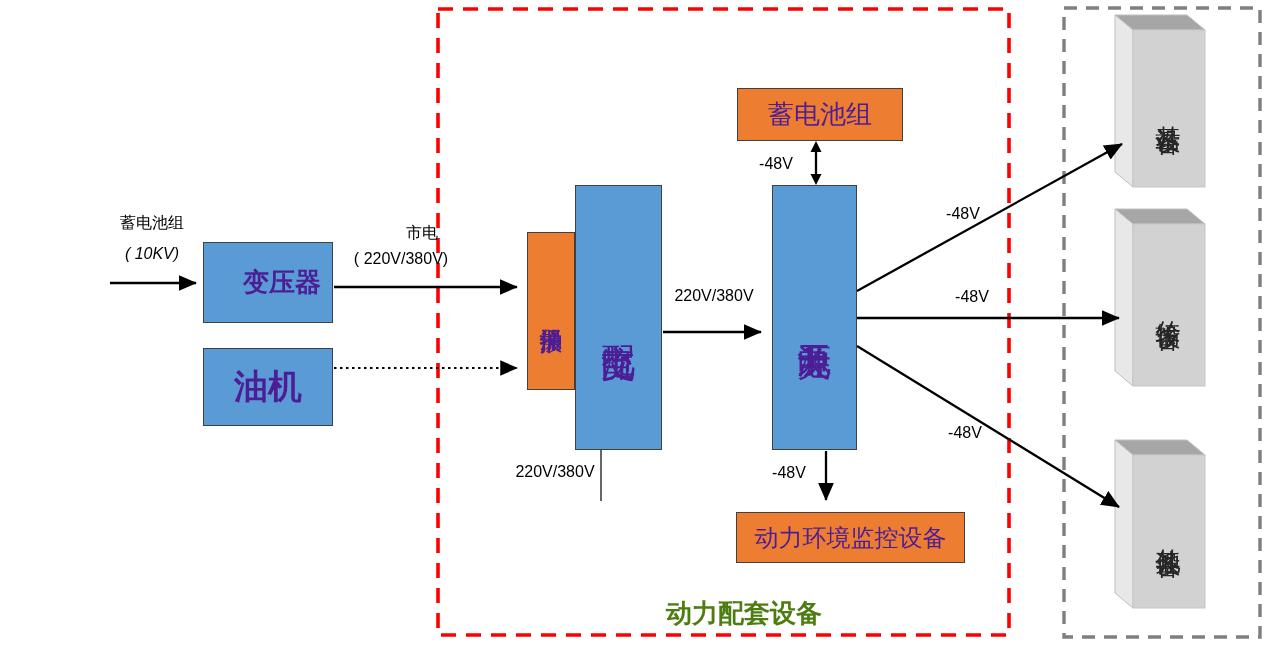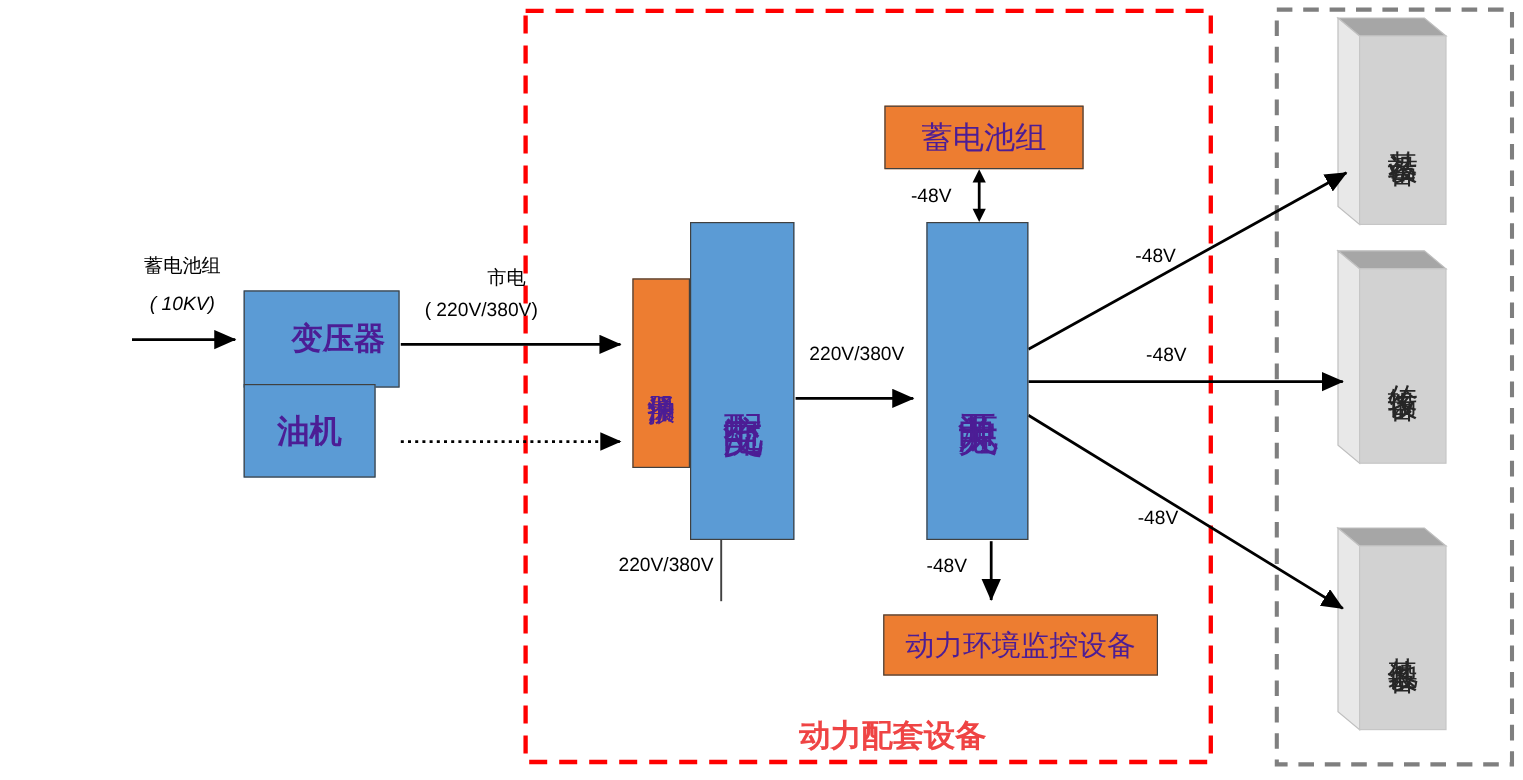--- a/index.html
+++ b/index.html
@@ -9,21 +9,21 @@
   .box{position:absolute;display:flex;align-items:center;justify-content:center;
        border:1.6px solid #404040;box-sizing:border-box;color:#4c1d95;text-align:center;}
   .blue{background:#5B9BD5;}
   .orange{background:#ED7D31;}
   .bold{font-weight:bold;}
   .vert{writing-mode:vertical-rl;text-orientation:upright;}
   .lbl{position:absolute;color:#000;font-size:16px;text-align:center;white-space:nowrap;
        line-height:1.1;}
   .cube-label{position:absolute;display:flex;align-items:center;justify-content:center;
        color:#262626;font-size:25px;letter-spacing:2px;}
-  .region-label{position:absolute;color:#ef4444;font-weight:bold;font-size:26px;
+  .region-label{position:absolute;color:#4d7c0f;font-weight:bold;font-size:26px;
        text-align:center;white-space:nowrap;}
 </style>
 </head>
 <body>
 
 <div class="canvas">
 
   <svg class="layer" viewBox="0 0 1269 650">
     <defs>
       <marker id="ah" markerWidth="10" markerHeight="9" refX="7.6" refY="3.5" orient="auto">
@@ -65,21 +65,21 @@
     <line x1="857" y1="318" x2="1119" y2="318" stroke="#000" stroke-width="2.3" marker-end="url(#ah)"></line>
     <line x1="857" y1="346" x2="1119" y2="507" stroke="#000" stroke-width="2.3" marker-end="url(#ah)"></line>
 
     <line x1="601" y1="450" x2="601" y2="501" stroke="#404040" stroke-width="1.6"></line>
     <line x1="826" y1="451" x2="826" y2="500" stroke="#000" stroke-width="2.3" marker-end="url(#ah)"></line>
   </svg>
 
 
   <div class="box blue bold" style="left:203px;top:242px;width:130px;height:81px;font-size:26px;padding-left:28px;">变压器</div>
 
-  <div class="box blue bold" style="left:203px;top:320px;width:110px;height:78px;font-size:27px;">油机</div>
+  <div class="box blue bold" style="left:203px;top:348px;width:130px;height:78px;font-size:34px;">油机</div>
 
   <div class="box orange vert" style="left:527px;top:232px;width:48px;height:158px;font-size:23px;line-height:1;">浪涌保护器</div>
 
   <div class="box blue vert" style="left:575px;top:185px;width:87px;height:265px;font-size:34px;line-height:1;">交流配电</div>
 
   <div class="box orange" style="left:737px;top:88px;width:166px;height:53px;font-size:26px;">蓄电池组</div>
 
   <div class="box blue vert" style="left:772px;top:185px;width:85px;height:265px;font-size:34px;line-height:1;">开关电源</div>
 
 

